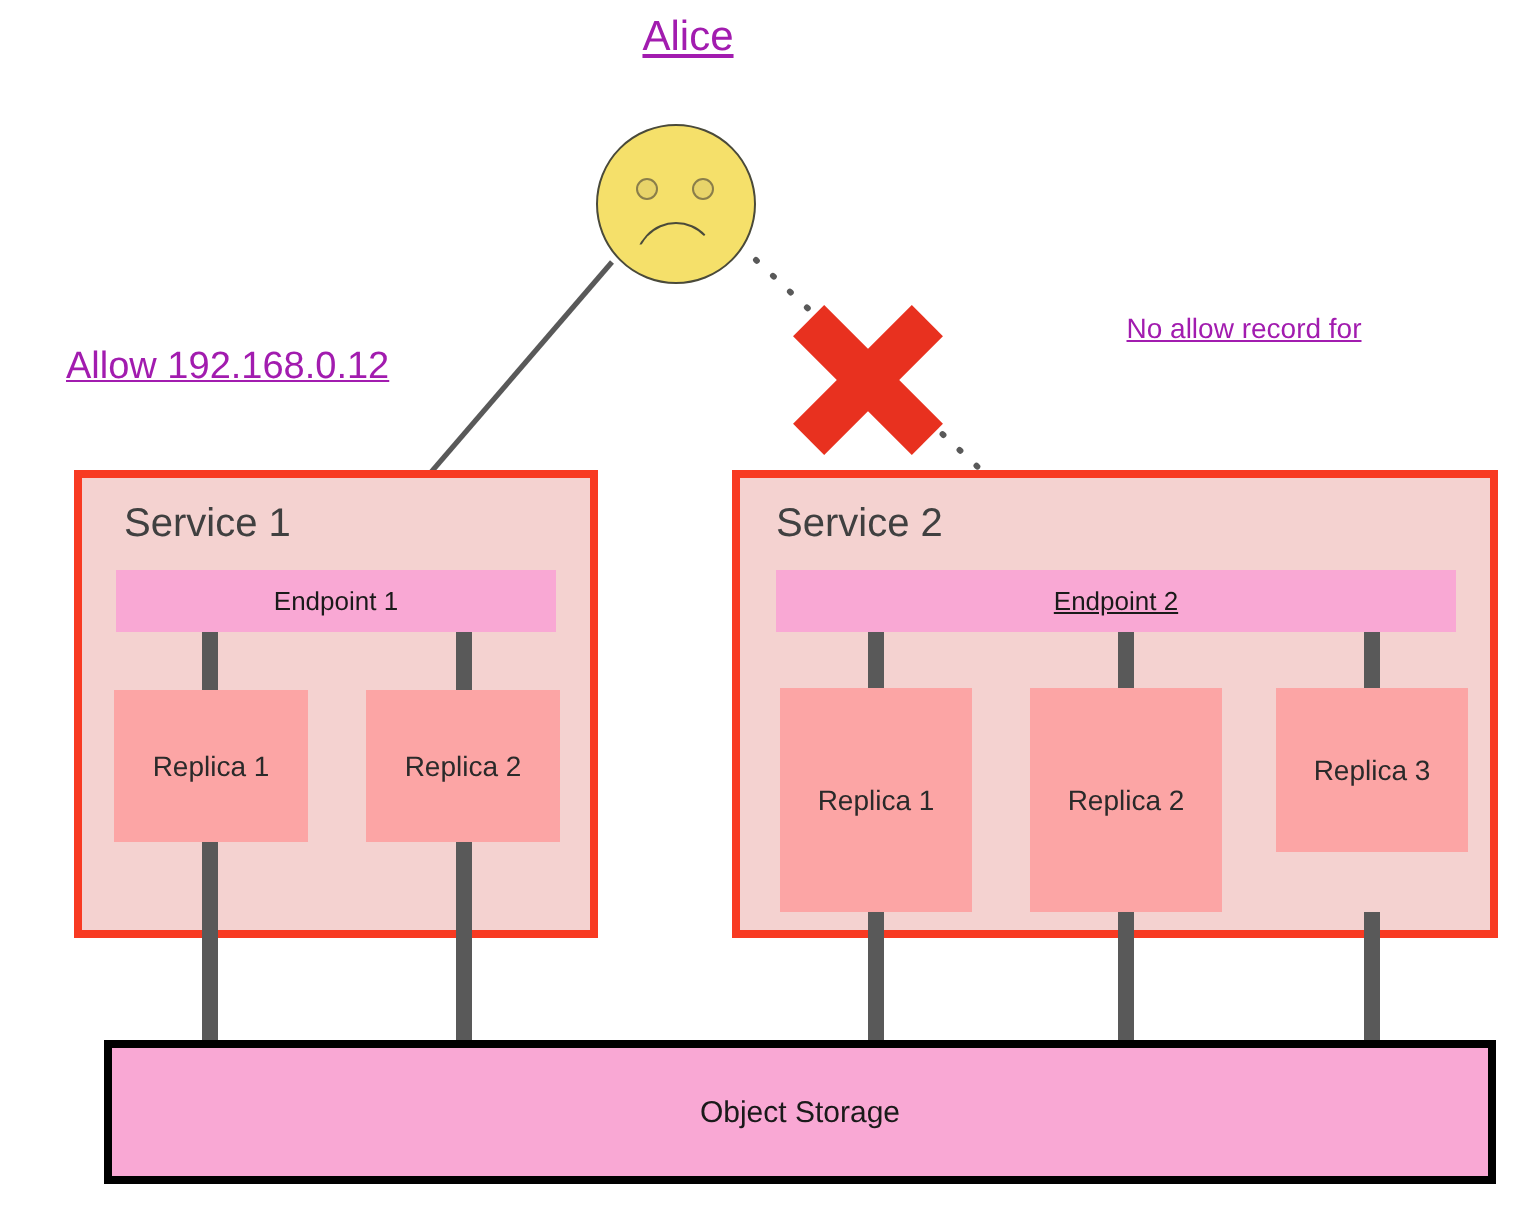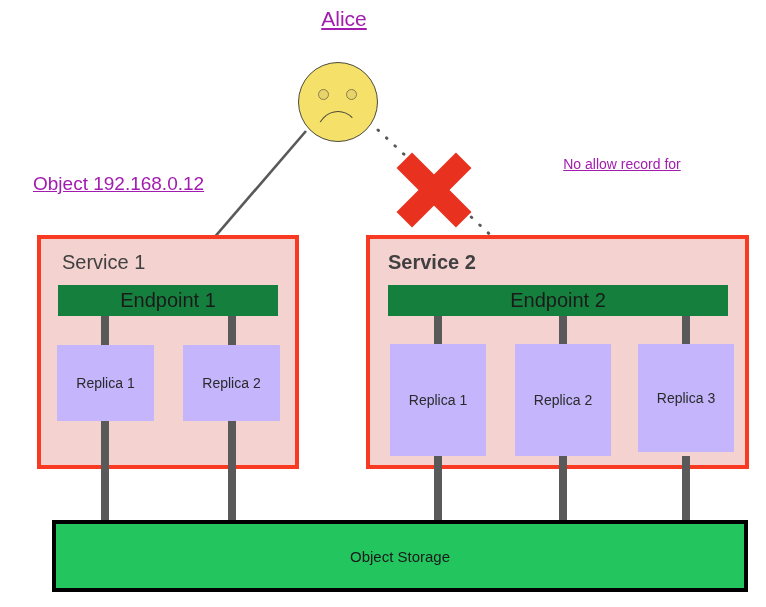--- a/index.html
+++ b/index.html
@@ -80,61 +80,61 @@
   }
   #service1-box { left: 37px; top: 235px; width: 262px; height: 234px; }
   #service2-box { left: 366px; top: 235px; width: 383px; height: 234px; }
   .service-title {
     position: absolute;
     color: #404040;
     font-size: 20px;
     white-space: nowrap;
   }
   #service1-title { left: 62px; top: 251px; }
-  #service2-title { left: 388px; top: 251px; font-weight: bold; }
+  #service2-title { left: 388px; top: 251px; }
 
   
   .endpoint {
-    background: #15803d;
+    background: #f9a8d4;
     color: #1a1a1a;
-    font-size: 20px;
+    font-size: 13px;
     display: flex;
     align-items: center;
     justify-content: center;
     box-sizing: border-box;
   }
   #endpoint1 { left: 58px; top: 285px; width: 220px; height: 31px; }
-  #endpoint2 { left: 388px; top: 285px; width: 340px; height: 31px; }
+  #endpoint2 { left: 388px; top: 285px; width: 340px; height: 31px; text-decoration: underline; }
 
   
   .replica {
-    background: #c4b5fd;
+    background: #fca5a5;
     color: #2a2a2a;
     font-size: 14px;
     display: flex;
     align-items: center;
     justify-content: center;
     box-sizing: border-box;
   }
   #s1-replica1 { left: 57px;  top: 345px; width: 97px;  height: 76px; }
   #s1-replica2 { left: 183px; top: 345px; width: 97px;  height: 76px; }
   #s2-replica1 { left: 390px; top: 344px; width: 96px;  height: 112px; }
   #s2-replica2 { left: 515px; top: 344px; width: 96px;  height: 112px; }
-  #s2-replica3 { left: 638px; top: 344px; width: 96px;  height: 108px; }
+  #s2-replica3 { left: 638px; top: 344px; width: 96px;  height: 82px; }
 
   
   .connector {
     background: #595959;
     width: 8px;
   }
 
   
   #object-storage {
     left: 52px; top: 520px; width: 696px; height: 72px;
-    background: #22c55e;
+    background: #f9a8d4;
     border: 4px solid #000000;
     box-sizing: border-box;
     display: flex;
     align-items: center;
     justify-content: center;
     color: #1a1a1a;
     font-size: 15px;
   }
 
   
@@ -165,21 +165,21 @@
     <div>Alice</div>
   </div>
 
   <div class="abs" id="face-wrap">
     <div id="face"></div>
     <div class="eye" id="eye-left"></div>
     <div class="eye" id="eye-right"></div>
     <div id="mouth"></div>
   </div>
 
-  <div class="abs label" id="allow-label">Object 192.168.0.12</div>
+  <div class="abs label" id="allow-label">Allow 192.168.0.12</div>
 
   <div class="abs label" id="no-allow-label">
     <div>No allow record for</div>
   </div>
 
   <svg class="abs" id="arrows">
     <defs>
       <marker id="arrowhead-solid" markerWidth="10" markerHeight="8" refX="8.6" refY="4" orient="auto">
         <path d="M0,0 L10,4 L0,8 Z" fill="#595959"></path>
       </marker>

